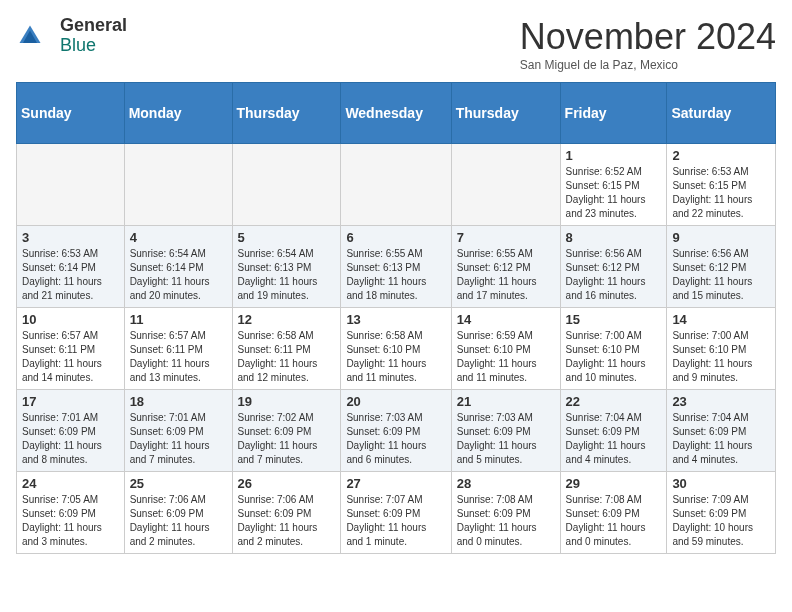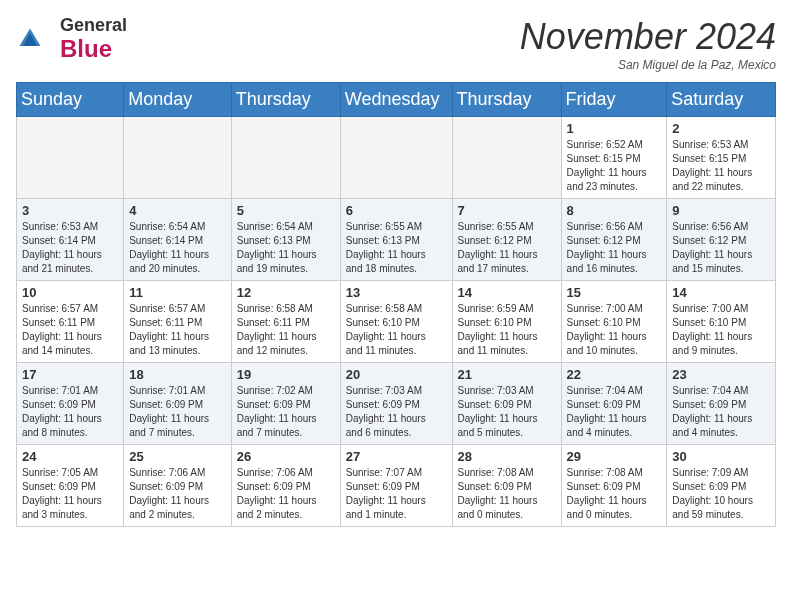--- a/index.html
+++ b/index.html
@@ -25,52 +25,51 @@
       display: flex;
       flex-direction: column;
       line-height: 1.1;
     }
     .logo-general {
       font-size: 18px;
       font-weight: bold;
       color: #333;
     }
     .logo-blue {
-      font-size: 24px;
-      font-weight: bold;
-      color: #be185d;
+      font-size: 18px;
+      font-weight: normal;
+      color: #0f766e;
     }
     .logo-icon {
       width: 28px;
       height: 28px;
     }
     .title-area {
-      text-align: right;
-      font-style: italic;
+      text-align: left;
     }
     .month-title {
       font-size: 36px;
       font-weight: normal;
       color: #333;
     }
     .location-title {
       font-size: 12px;
       color: #555;
     }
     .calendar-table {
       width: 100%;
       border-collapse: collapse;
       border: 1px solid #ccc;
     }
     .calendar-table th {
       background-color: #3a7fc1;
       color: #fff;
-      font-size: 18px;
-      font-weight: normal;
-      padding: 6px 4px;
+      font-size: 14px;
+      font-weight: bold;
+      padding: 22px 4px;
       text-align: left;
       border: 1px solid #2a6da8;
     }
     .calendar-table td {
       vertical-align: top;
       border: 1px solid #ccc;
       padding: 4px 5px;
       font-size: 10.5px;
       color: #333;
       background: #fff;

